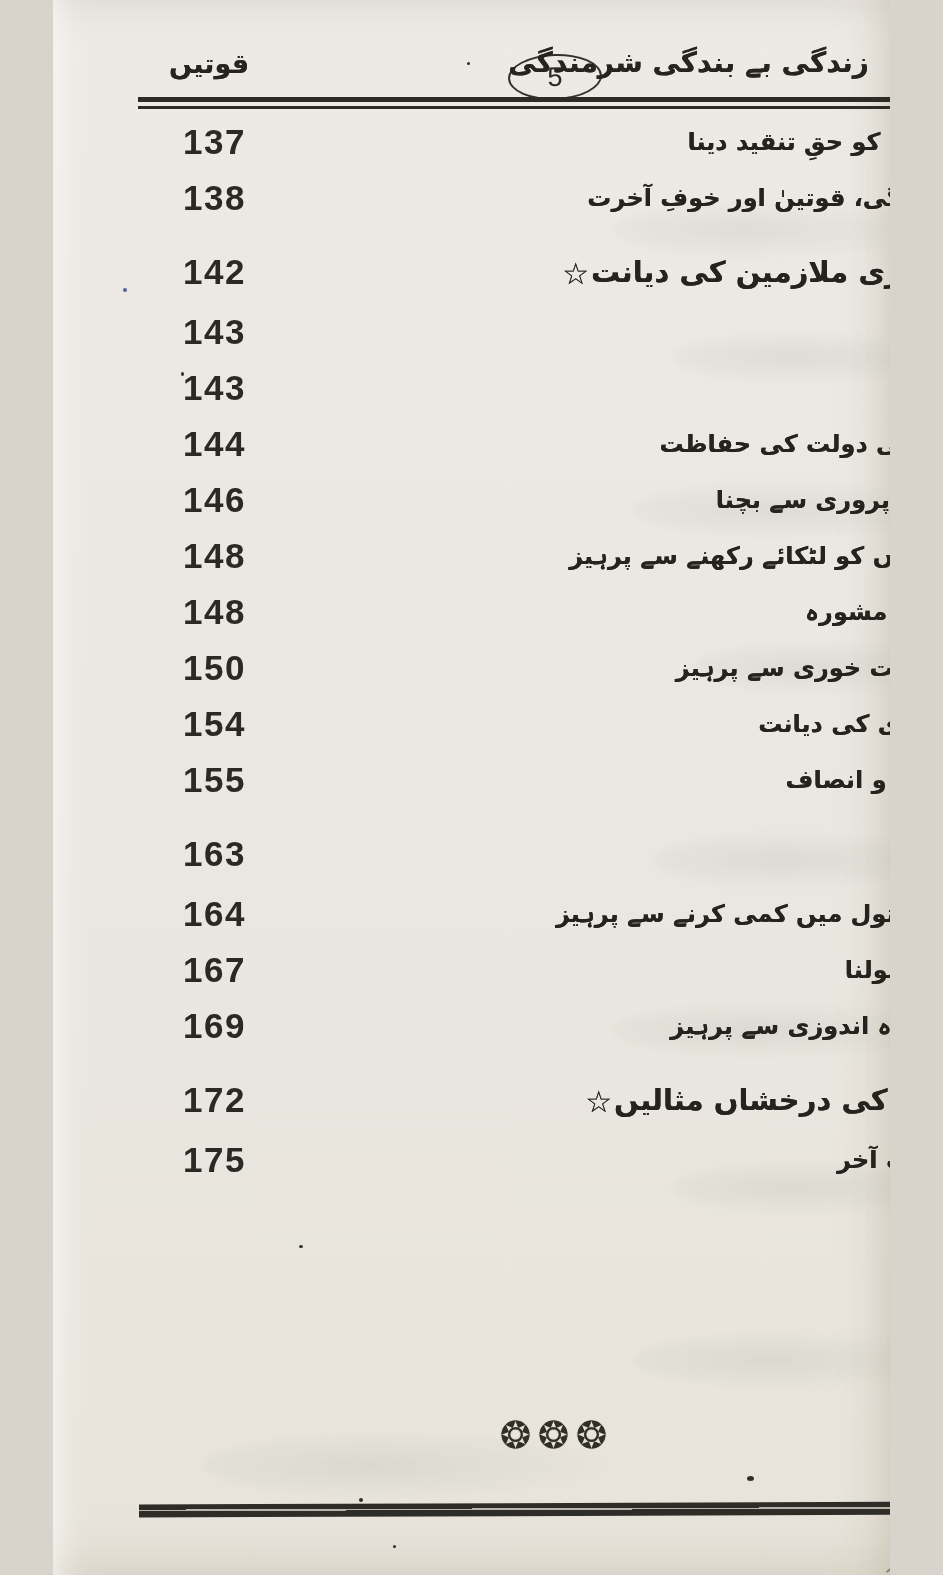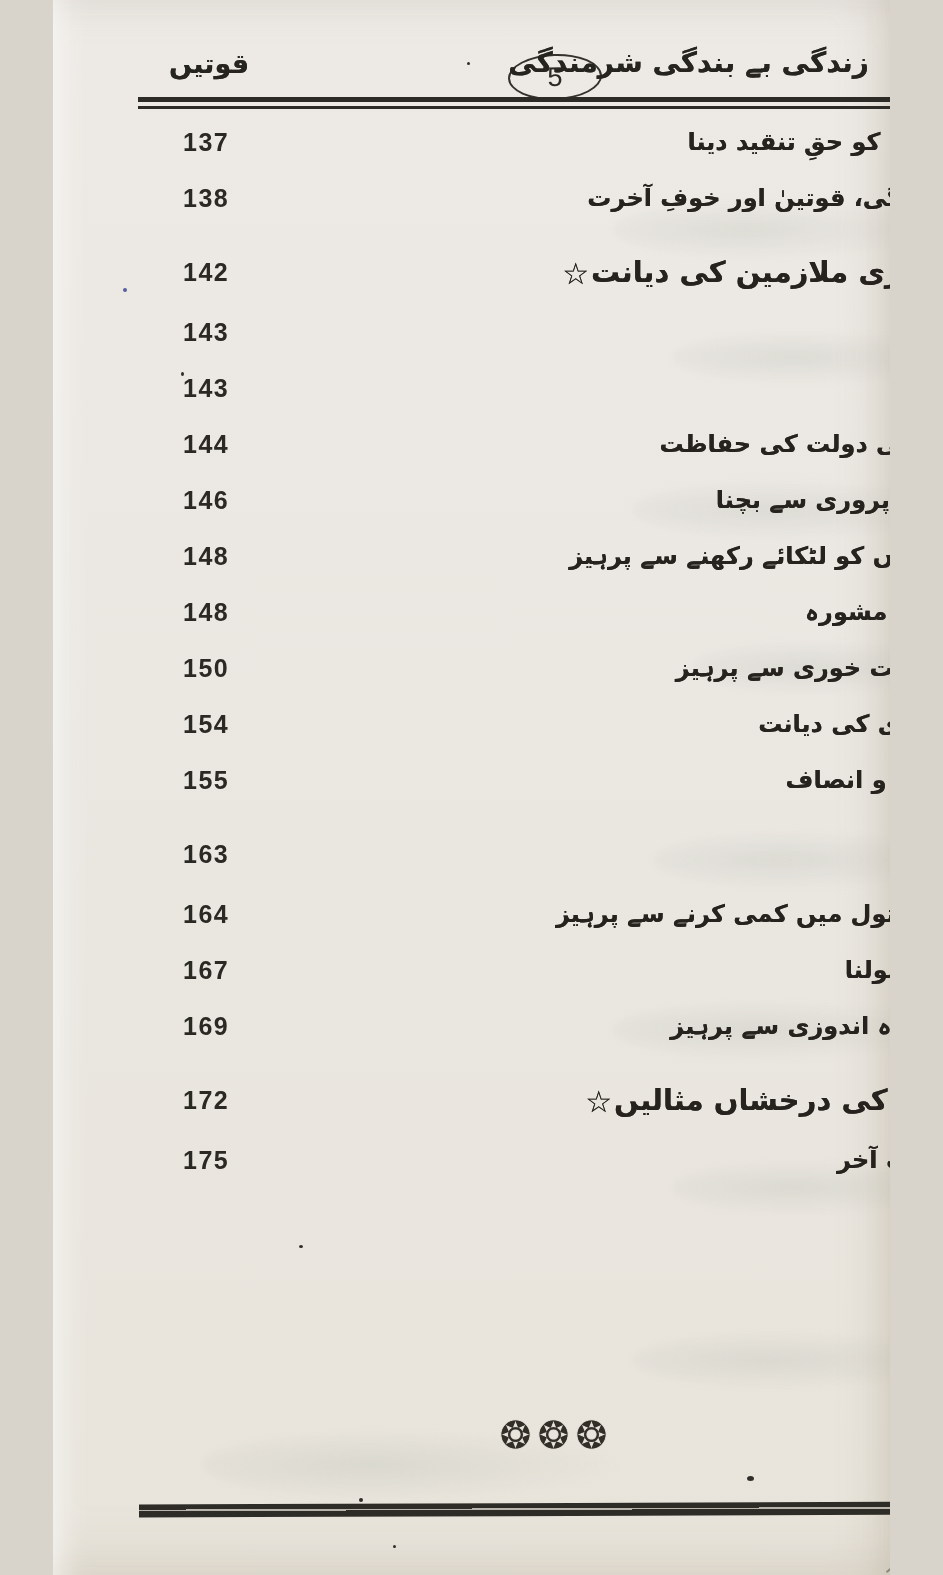--- a/index.html
+++ b/index.html
@@ -57,21 +57,21 @@
   
   .toc { position:absolute; left:85px; top:114px; width:838px; }
   .row { position:relative; height:56px; }
   .row.section { margin-top:18px; margin-bottom:4px; }
   .row:nth-child(19) { margin-top:50px; }
   .row:nth-child(20) { margin-top:10px; }
 
   .num {
     position:absolute; left:45px; top:50%; transform:translateY(-50%);
     font-family:"Liberation Sans", sans-serif;
-    font-weight:bold; font-size:25px; letter-spacing:1.5px;
+    font-weight:bold; font-size:35px; letter-spacing:1.5px;
     color:#2b2923;
   }
   .title {
     position:absolute; top:0; bottom:0; left:230px; right:30px;
     direction:rtl;
     display:flex; align-items:center; justify-content:flex-start; gap:2px;
     font-size:24px; font-weight:bold;
     color:#26231e; text-shadow:0 0 .6px rgba(38,35,30,.85);
     white-space:nowrap;
   }

